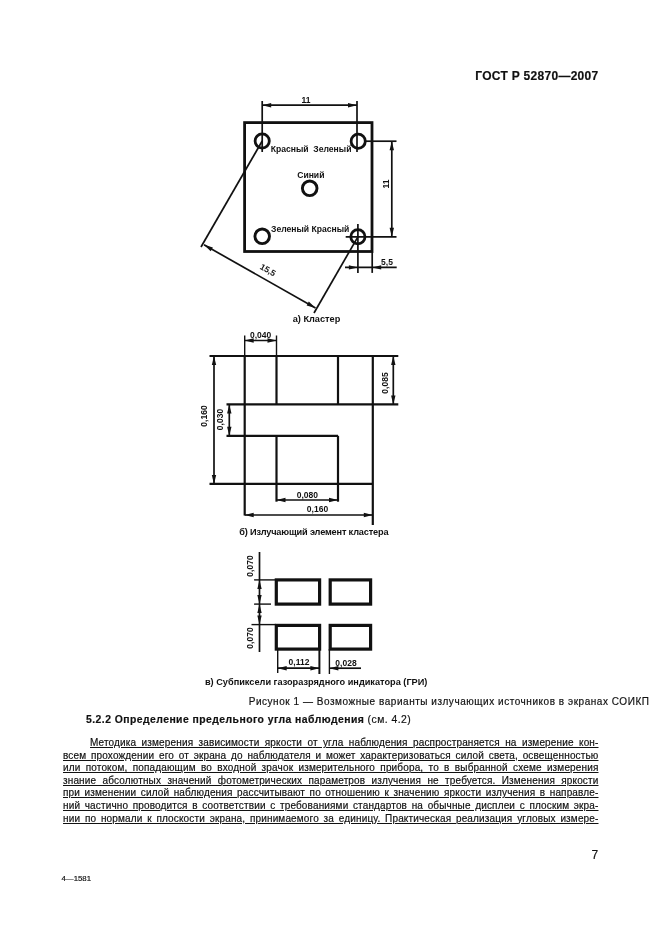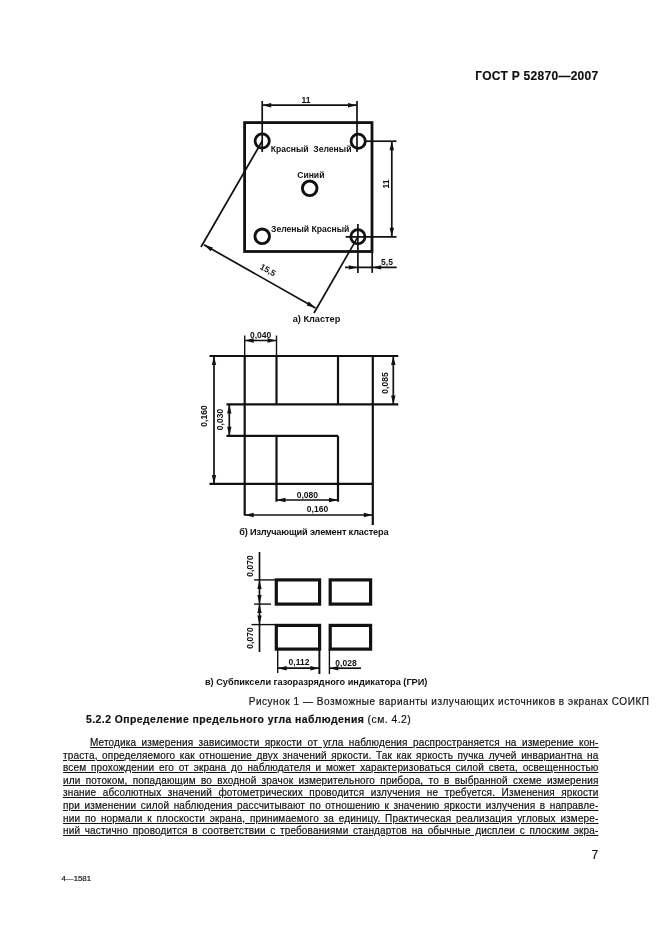--- a/index.html
+++ b/index.html
@@ -206,24 +206,23 @@
   <text x="316.2" y="685" font-size="9.2" text-anchor="middle">в) Субпиксели газоразрядного индикатора (ГРИ)</text>
 </g>
 </svg>
 
 <div class="abs" style="left:0;top:696.2px;width:649.5px;text-align:right;font-size:10px;letter-spacing:0.54px;">Рисунок 1 — Возможные варианты излучающих источников в экранах СОИКП</div>
 
 <div class="abs" style="left:86px;top:714.4px;font-size:10.4px;letter-spacing:0.45px;"><b>5.2.2 Определение предельного угла наблюдения</b> (см. 4.2)</div>
 
 <div class="abs" style="left:63px;top:737px;font-size:10px;line-height:12.6px;letter-spacing:0.15px;text-decoration:underline;">
   <div class="j" style="width:508.5px;margin-left:27px;">Методика измерения зависимости яркости от угла наблюдения распространяется на измерение кон-</div>
-  <div class="j">траста, определяемого как отношение двух значений яркости. Так как яркость пучка лучей инвариантна на</div>
   <div class="j">всем прохождении его от экрана до наблюдателя и может характеризоваться силой света, освещенностью</div>
   <div class="j">или потоком, попадающим во входной зрачок измерительного прибора, то в выбранной схеме измерения</div>
-  <div class="j">знание абсолютных значений фотометрических проводится излучения не требуется. Изменения яркости</div>
+  <div class="j">знание абсолютных значений фотометрических параметров излучения не требуется. Изменения яркости</div>
   <div class="j">при изменении силой наблюдения  рассчитывают по отношению к значению яркости излучения в направле-</div>
+  <div class="j">ний частично проводится в соответствии с  требованиями стандартов на обычные дисплеи с плоским экра-</div>
   <div class="j">нии по нормали к плоскости экрана, принимаемого за единицу. Практическая реализация угловых измере-</div>
-  <div class="j">ний частично проводится в соответствии с  требованиями стандартов на обычные дисплеи с плоским экра-</div>
 </div>
 
 <div class="abs" style="left:61.5px;top:874px;font-size:7.8px;">4—1581</div>
 
 <div class="abs" style="left:591.6px;top:848px;font-size:12px;">7</div>
 
 </body></html>

